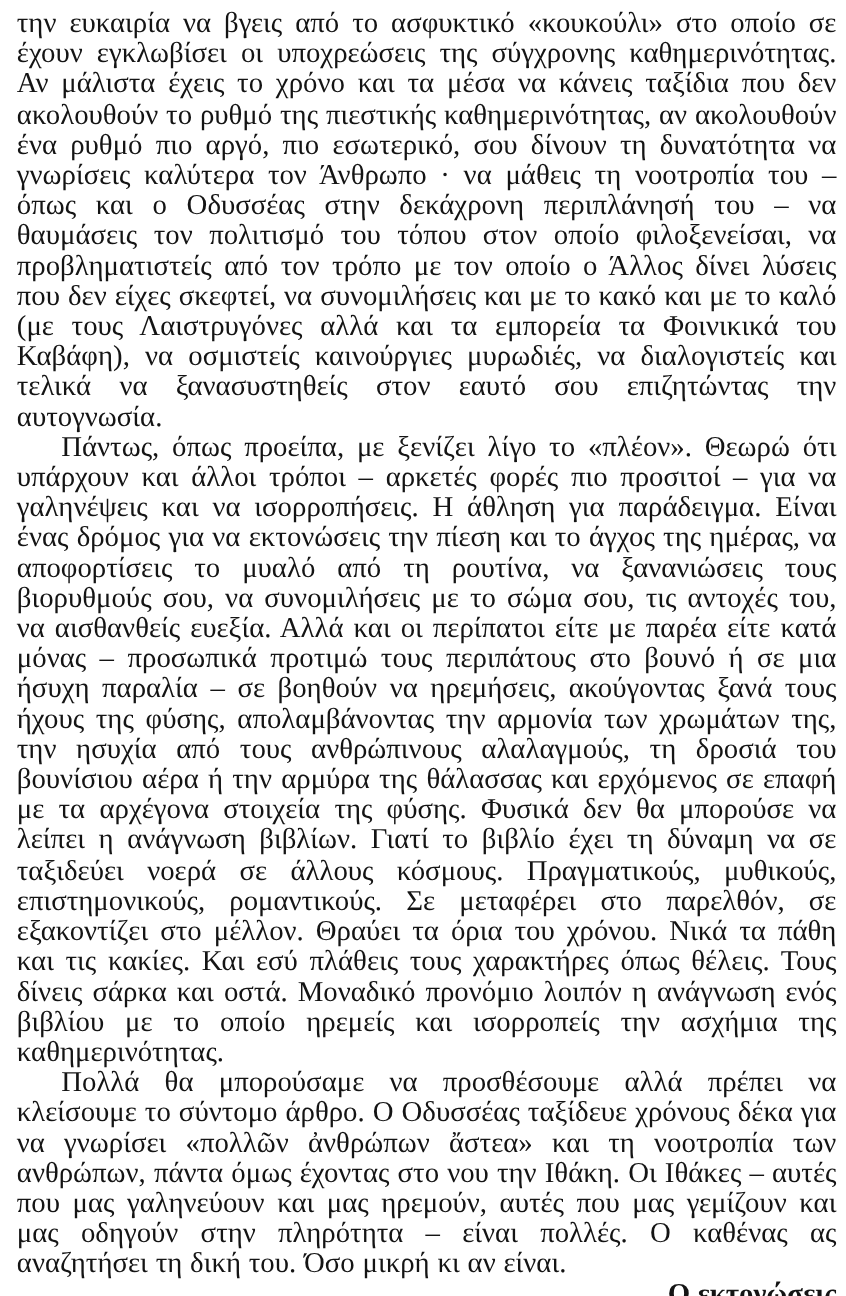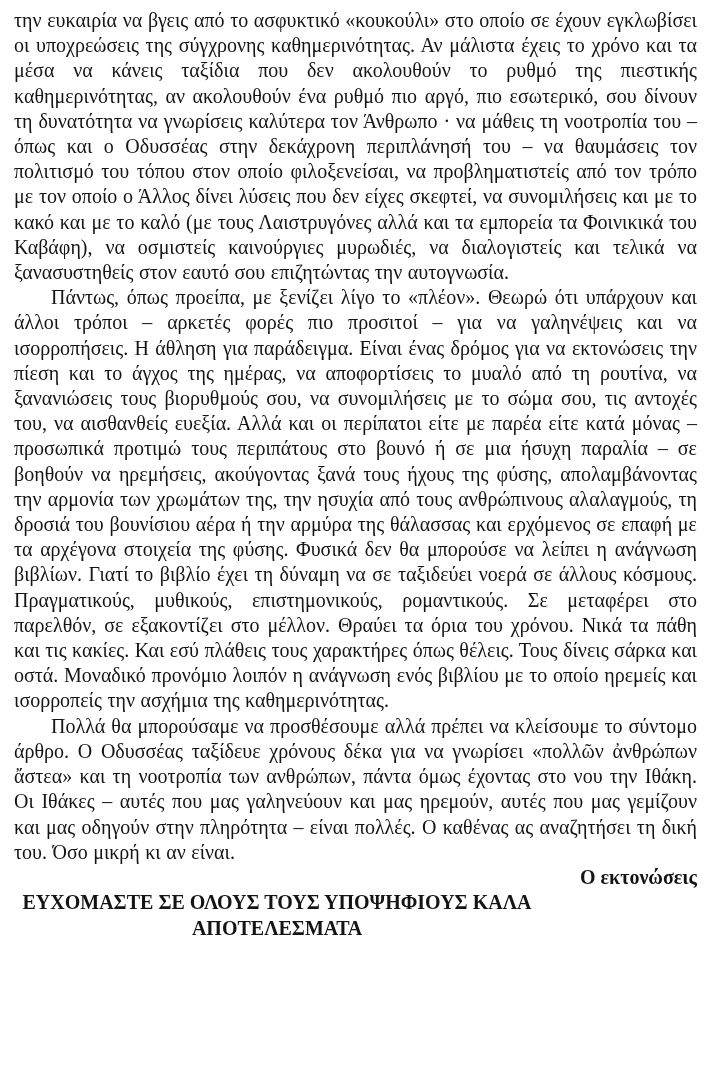--- a/index.html
+++ b/index.html
@@ -9,21 +9,21 @@
   }
   .page {
     position: relative;
     width: 705px;
     height: 1080px;
     box-sizing: border-box;
     padding: 8px 8px 0 14px;
     background: #ffffff;
     color: #141414;
     font-family: "Liberation Serif", "DejaVu Serif", serif;
-    font-size: 20px;
+    font-size: 24px;
     line-height: 25.2px;
     overflow: hidden;
     border-radius: 14px;
   }
   .page p { margin: 0; }
   .body-par {
     text-align: justify;
     text-indent: 37px;
     margin-bottom: 12px;
     word-spacing: 0.5px;

